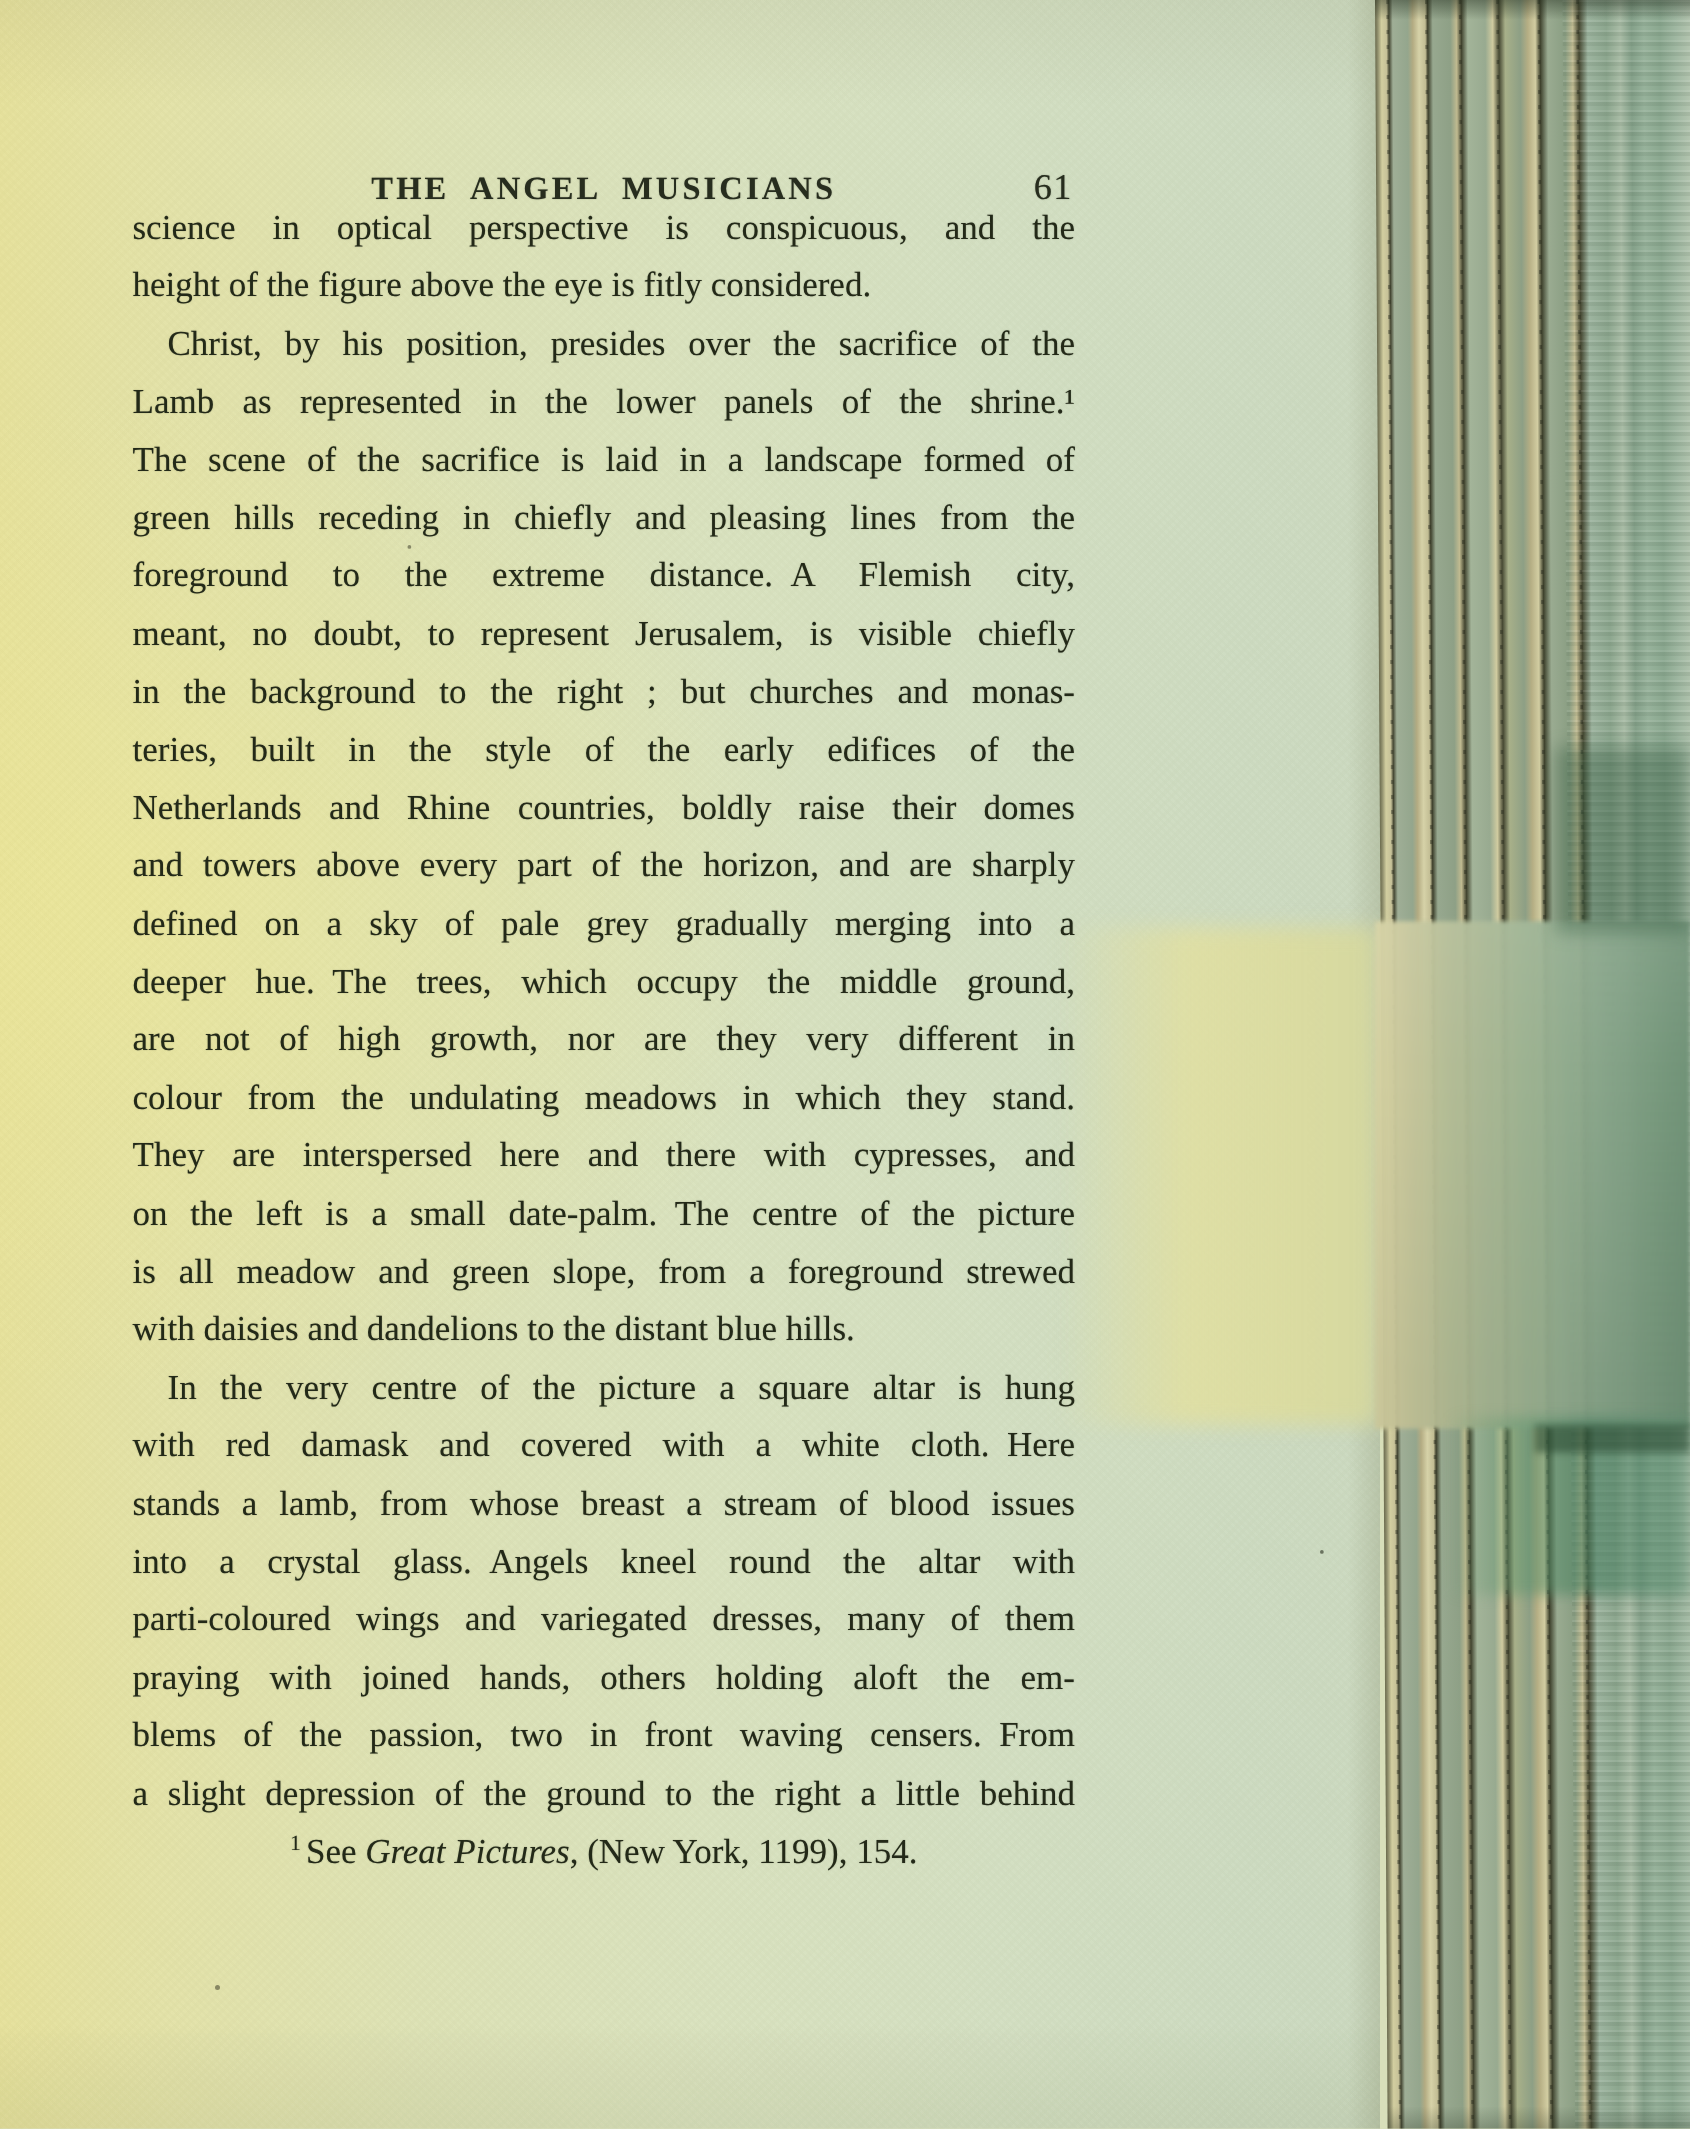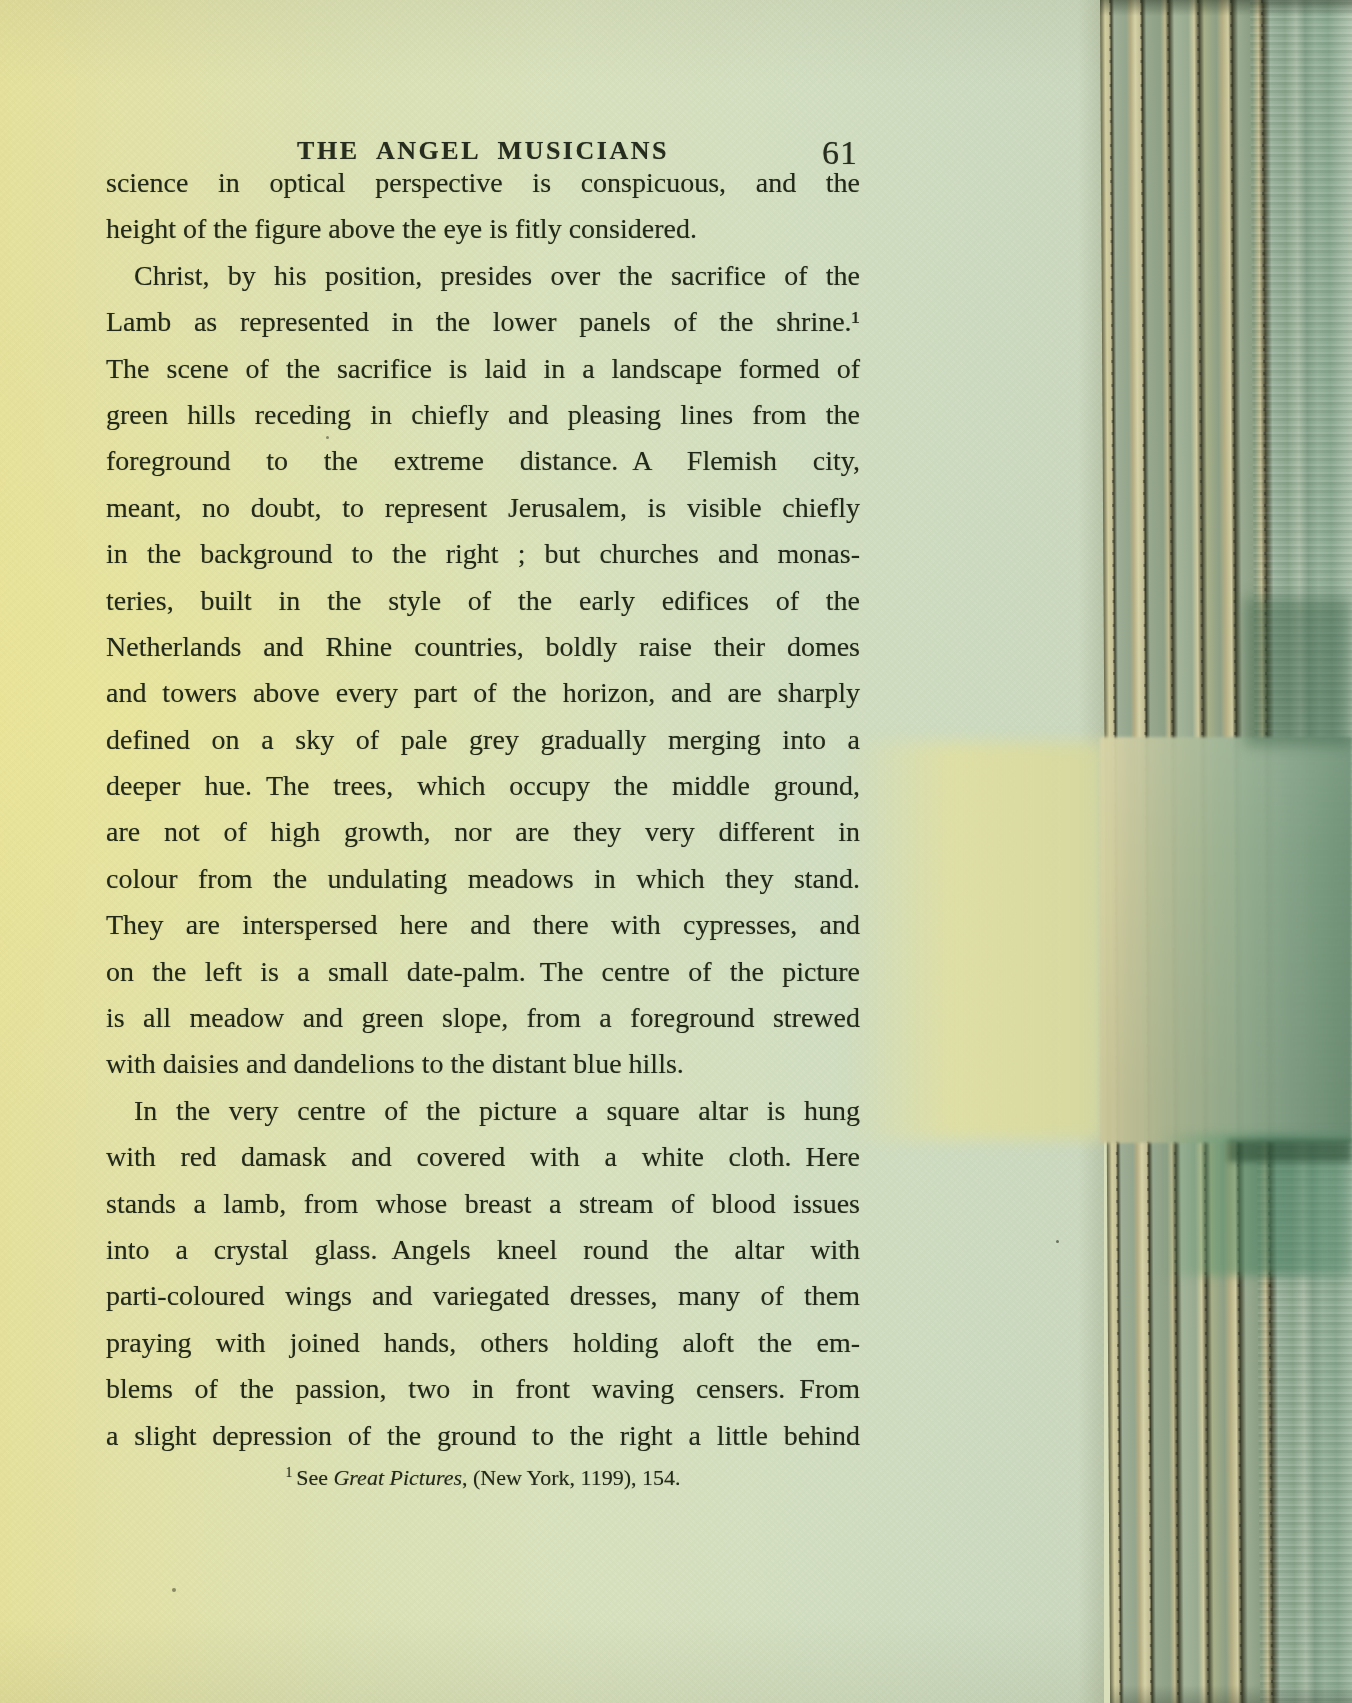--- a/index.html
+++ b/index.html
@@ -86,33 +86,33 @@
     background:rgba(38,70,46,0.55);filter:blur(3px);
   }
   
   .content{position:absolute;left:106px;top:0;width:754px;z-index:6;color:#222818;}
   .running-head{
     position:relative;top:92px;height:34px;text-align:center;
     font-size:26px;font-weight:700;letter-spacing:2.5px;word-spacing:9px;
     color:#272d1e;text-shadow:0 0 1px rgba(39,45,30,0.45);margin-top:44px;
   }
   .pagenum{
-    position:absolute;right:2px;top:-2px;font-size:34px;font-weight:400;
+    position:absolute;right:2px;top:-2px;font-size:29px;font-weight:400;
     letter-spacing:1px;text-shadow:0 0 1px rgba(39,45,30,0.55);
   }
   .lines{position:absolute;left:0;top:160px;width:754px;}
   .line{
     height:46.4px;line-height:46.4px;font-size:28px;
     text-align:justify;text-align-last:justify;
     color:#232918;text-shadow:0 0 1px rgba(35,41,26,0.40);
   }
   .line.end{text-align-last:left;}
   .line.indent{text-indent:28px;}
   .footnote{
-    margin-top:6px;text-align:center;font-size:22px;color:#232918;
+    margin-top:6px;text-align:center;font-size:28px;color:#232918;
     text-shadow:0 0 1px rgba(35,41,26,0.40);
   }
   .footnote sup{font-size:0.62em;vertical-align:super;margin-right:4px;}
   .footnote i{font-style:italic;}
   
   .speck{position:absolute;border-radius:50%;background:rgba(62,62,42,0.55);z-index:6;}
   .speck.s1{left:172px;top:1588px;width:4px;height:4px;}
   .speck.s2{left:326px;top:436px;width:3px;height:3px;}
   .speck.s3{left:1056px;top:1240px;width:3px;height:3px;background:rgba(40,45,30,0.6);}
 </style>

